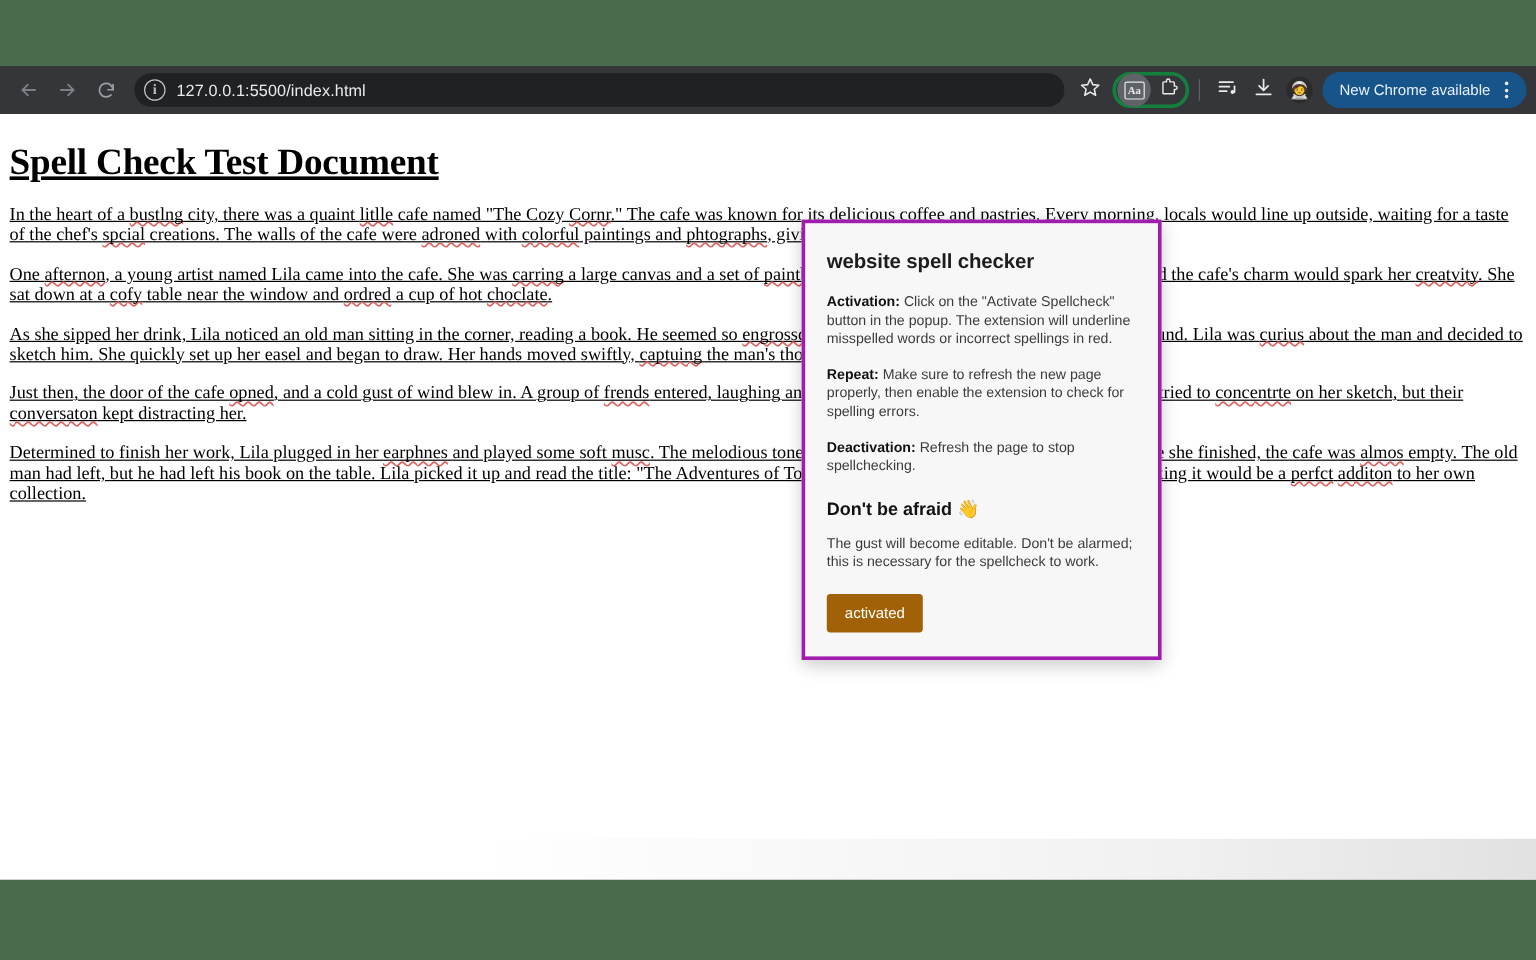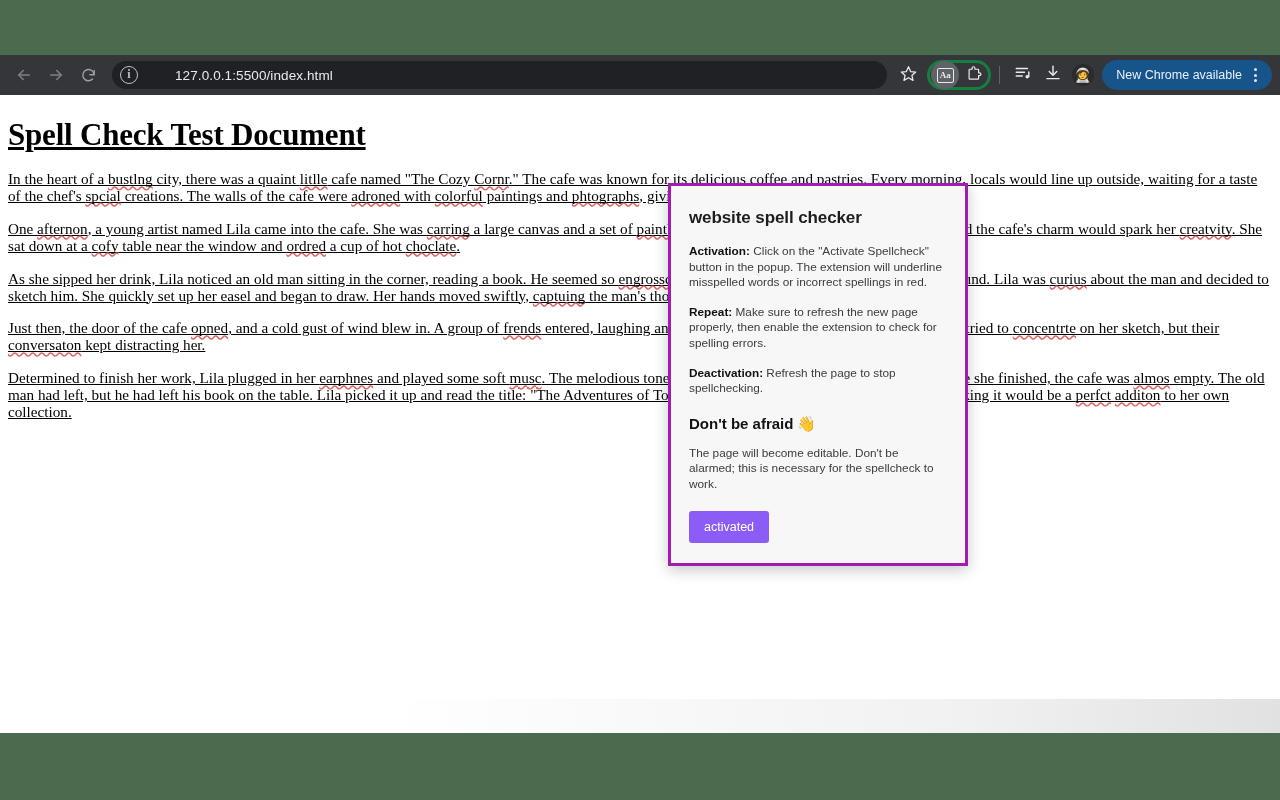--- a/index.html
+++ b/index.html
@@ -61,21 +61,20 @@
     font-weight: bold;
     flex: 0 0 auto;
     margin-right: 9px;
   }
   .url-text {
     color: #e8eaed;
     font-size: 13.5px;
     white-space: nowrap;
     overflow: hidden;
     letter-spacing: 0.1px;
-    margin-left: 28px;
   }
 
   .tb-icon {
     width: 30px; height: 30px;
     display: flex; align-items: center; justify-content: center;
     color: #e8eaed;
     flex: 0 0 auto;
     border-radius: 50%;
   }
   .ext-pill {
@@ -206,21 +205,21 @@
   }
   .popup p b { color: #111; }
   .popup h3 {
     font-size: 15px;
     margin: 18px 0 13px 0;
     color: #121212;
     font-weight: bold;
   }
   .btn-activated {
     display: inline-block;
-    background: #8b5cf6;
+    background: #a16207;
     color: #ffffff;
     font-size: 12.5px;
     border: none;
     border-radius: 3px;
     padding: 9px 15px;
     margin-top: 4px;
     font-family: "Liberation Sans", sans-serif;
   }
 
   
@@ -354,21 +353,21 @@
         <p>
           <b>Repeat:</b><span> Make sure to refresh the new page properly, then enable the extension to check for spelling errors.</span>
         </p>
 
         <p>
           <b>Deactivation:</b><span> Refresh the page to stop spellchecking.</span>
         </p>
 
         <h3>Don't be afraid 👋</h3>
 
-        <p>The page will become editable. Don't be alarmed; this is necessary for the spellcheck to work.</p>
+        <p>The gust will become editable. Don't be alarmed; this is necessary for the spellcheck to work.</p>
 
         <button class="btn-activated">activated</button>
       </div>
 
       <div class="page-bottom-shadow"></div>
     </div>
   </div>
 </div>
 
 </body></html>

